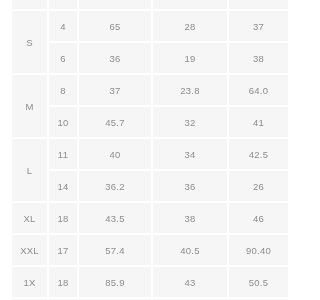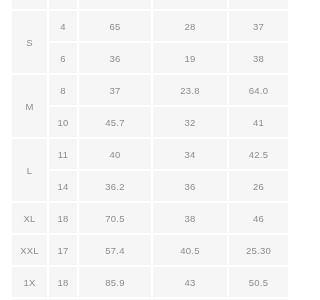--- a/index.html
+++ b/index.html
@@ -138,31 +138,31 @@
         <tr>
           <td>14</td>
           <td>36.2</td>
           <td>36</td>
           <td>26</td>
         </tr>
 
         <tr>
           <td class="group-label">XL</td>
           <td>18</td>
-          <td>70.5</td>
+          <td>43.5</td>
           <td>38</td>
           <td>46</td>
         </tr>
 
         <tr>
           <td class="group-label">XXL</td>
           <td>17</td>
           <td>57.4</td>
           <td>40.5</td>
-          <td>25.30</td>
+          <td>90.40</td>
         </tr>
 
         <tr>
           <td class="group-label">1X</td>
           <td>18</td>
           <td>85.9</td>
           <td>43</td>
           <td>50.5</td>
         </tr>
 

